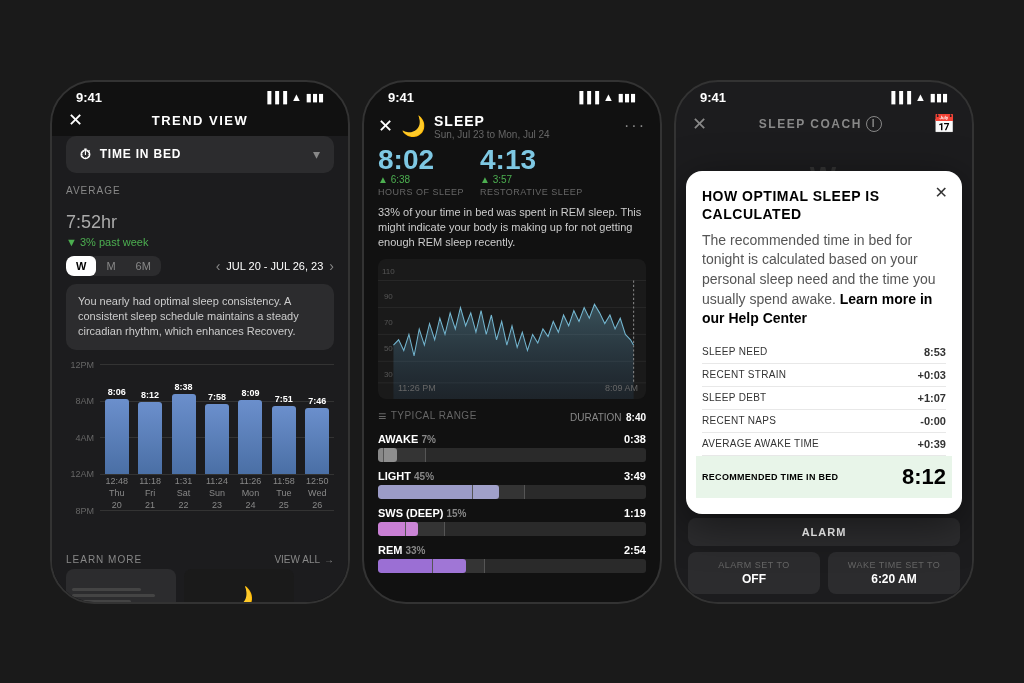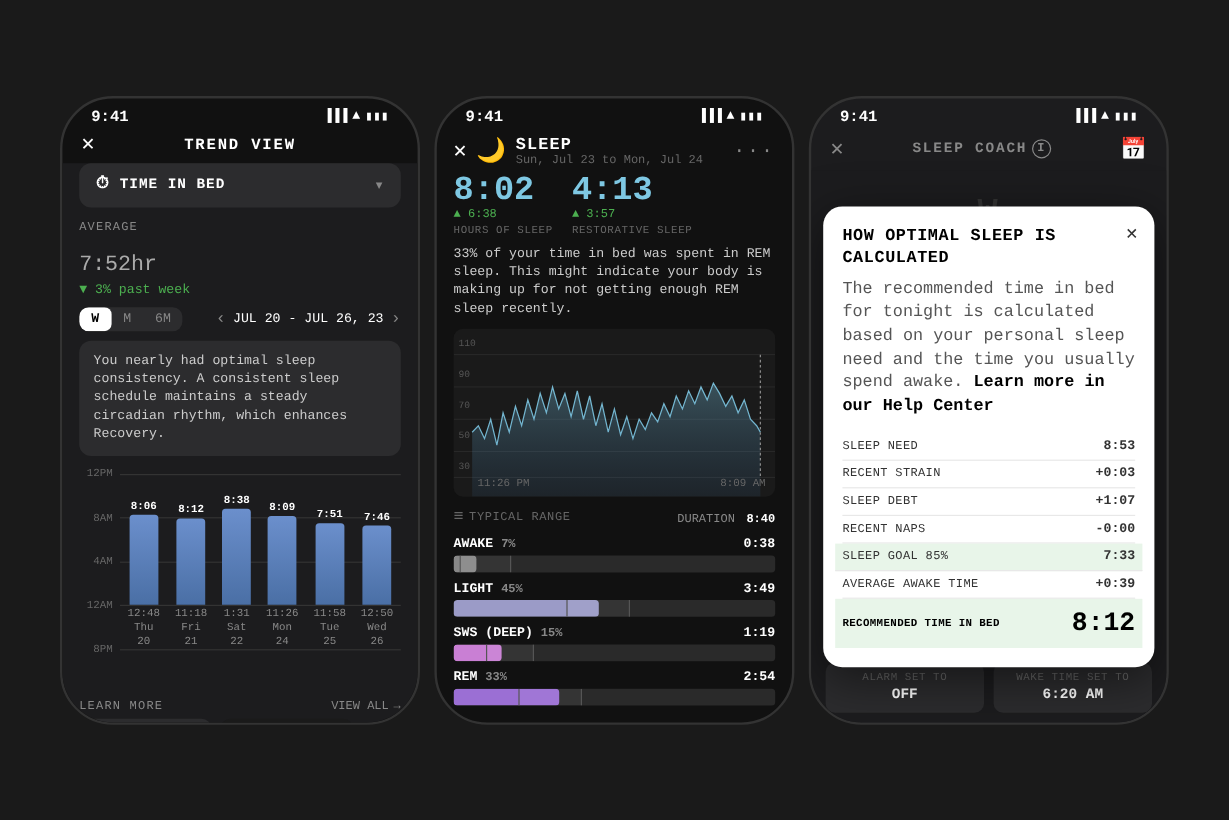--- a/index.html
+++ b/index.html
@@ -19,21 +19,20 @@
     .phone {
       width: 300px;
       height: 524px;
       background: #111;
       border-radius: 44px;
       border: 2px solid #333;
       overflow: hidden;
       position: relative;
       display: flex;
       flex-direction: column;
-      font-family: Liberation Mono, monospace;
     }
 
     
     .status-bar {
       display: flex;
       justify-content: space-between;
       align-items: center;
       padding: 8px 24px 4px;
       flex-shrink: 0;
     }
@@ -306,21 +305,21 @@
     .chart-label { color: #666; font-size: 9px; }
     .chart-y-labels {
       position: absolute;
       left: 4px;
       top: 8px;
       bottom: 20px;
       display: flex;
       flex-direction: column;
       justify-content: space-between;
     }
-    .chart-y-label { color: #555; font-size: 8px; }
+    .chart-y-label { color: #555; font-size: 8px; text-align: center; }
 
     .typical-range-header {
       display: flex;
       justify-content: space-between;
       align-items: center;
       margin-bottom: 8px;
     }
     .typical-range-label { color: #666; font-size: 10px; letter-spacing: 0.5px; display: flex; align-items: center; gap: 4px; }
     .duration-label { color: #888; font-size: 10px; }
     .duration-value { color: #fff; font-size: 10px; font-weight: 600; }
@@ -564,20 +563,27 @@
     <span class="bar-day-num">21</span>
   </div>
           <div class="bar-col">
     <span class="bar-top-label">8:38</span>
     <div class="bar-block" style="height:80px;"></div>
     <span class="bar-bottom-label">1:31</span>
     <span class="bar-day-label">Sat</span>
     <span class="bar-day-num">22</span>
   </div>
           <div class="bar-col">
+    <span class="bar-top-label">7:58</span>
+    <div class="bar-block" style="height:70px;"></div>
+    <span class="bar-bottom-label">11:24</span>
+    <span class="bar-day-label">Sun</span>
+    <span class="bar-day-num">23</span>
+  </div>
+          <div class="bar-col">
     <span class="bar-top-label">8:09</span>
     <div class="bar-block" style="height:74px;"></div>
     <span class="bar-bottom-label">11:26</span>
     <span class="bar-day-label">Mon</span>
     <span class="bar-day-num">24</span>
   </div>
           <div class="bar-col">
     <span class="bar-top-label">7:51</span>
     <div class="bar-block" style="height:68px;"></div>
     <span class="bar-bottom-label">11:58</span>
@@ -777,24 +783,20 @@
             <span class="row-label">RECENT STRAIN</span>
             <span class="row-value">+0:03</span>
           </div>
           <div class="modal-row">
             <span class="row-label">SLEEP DEBT</span>
             <span class="row-value">+1:07</span>
           </div>
           <div class="modal-row">
             <span class="row-label">RECENT NAPS</span>
             <span class="row-value">-0:00</span>
-          </div>
-          <div class="modal-row highlighted">
-            <span class="row-label">SLEEP GOAL 85%</span>
-            <span class="row-value">7:33</span>
           </div>
           <div class="modal-row">
             <span class="row-label">AVERAGE AWAKE TIME</span>
             <span class="row-value">+0:39</span>
           </div>
           <div class="modal-row total-row">
             <span class="row-label bold">RECOMMENDED TIME IN BED</span>
             <span class="row-value large">8:12</span>
           </div>
         </div>

